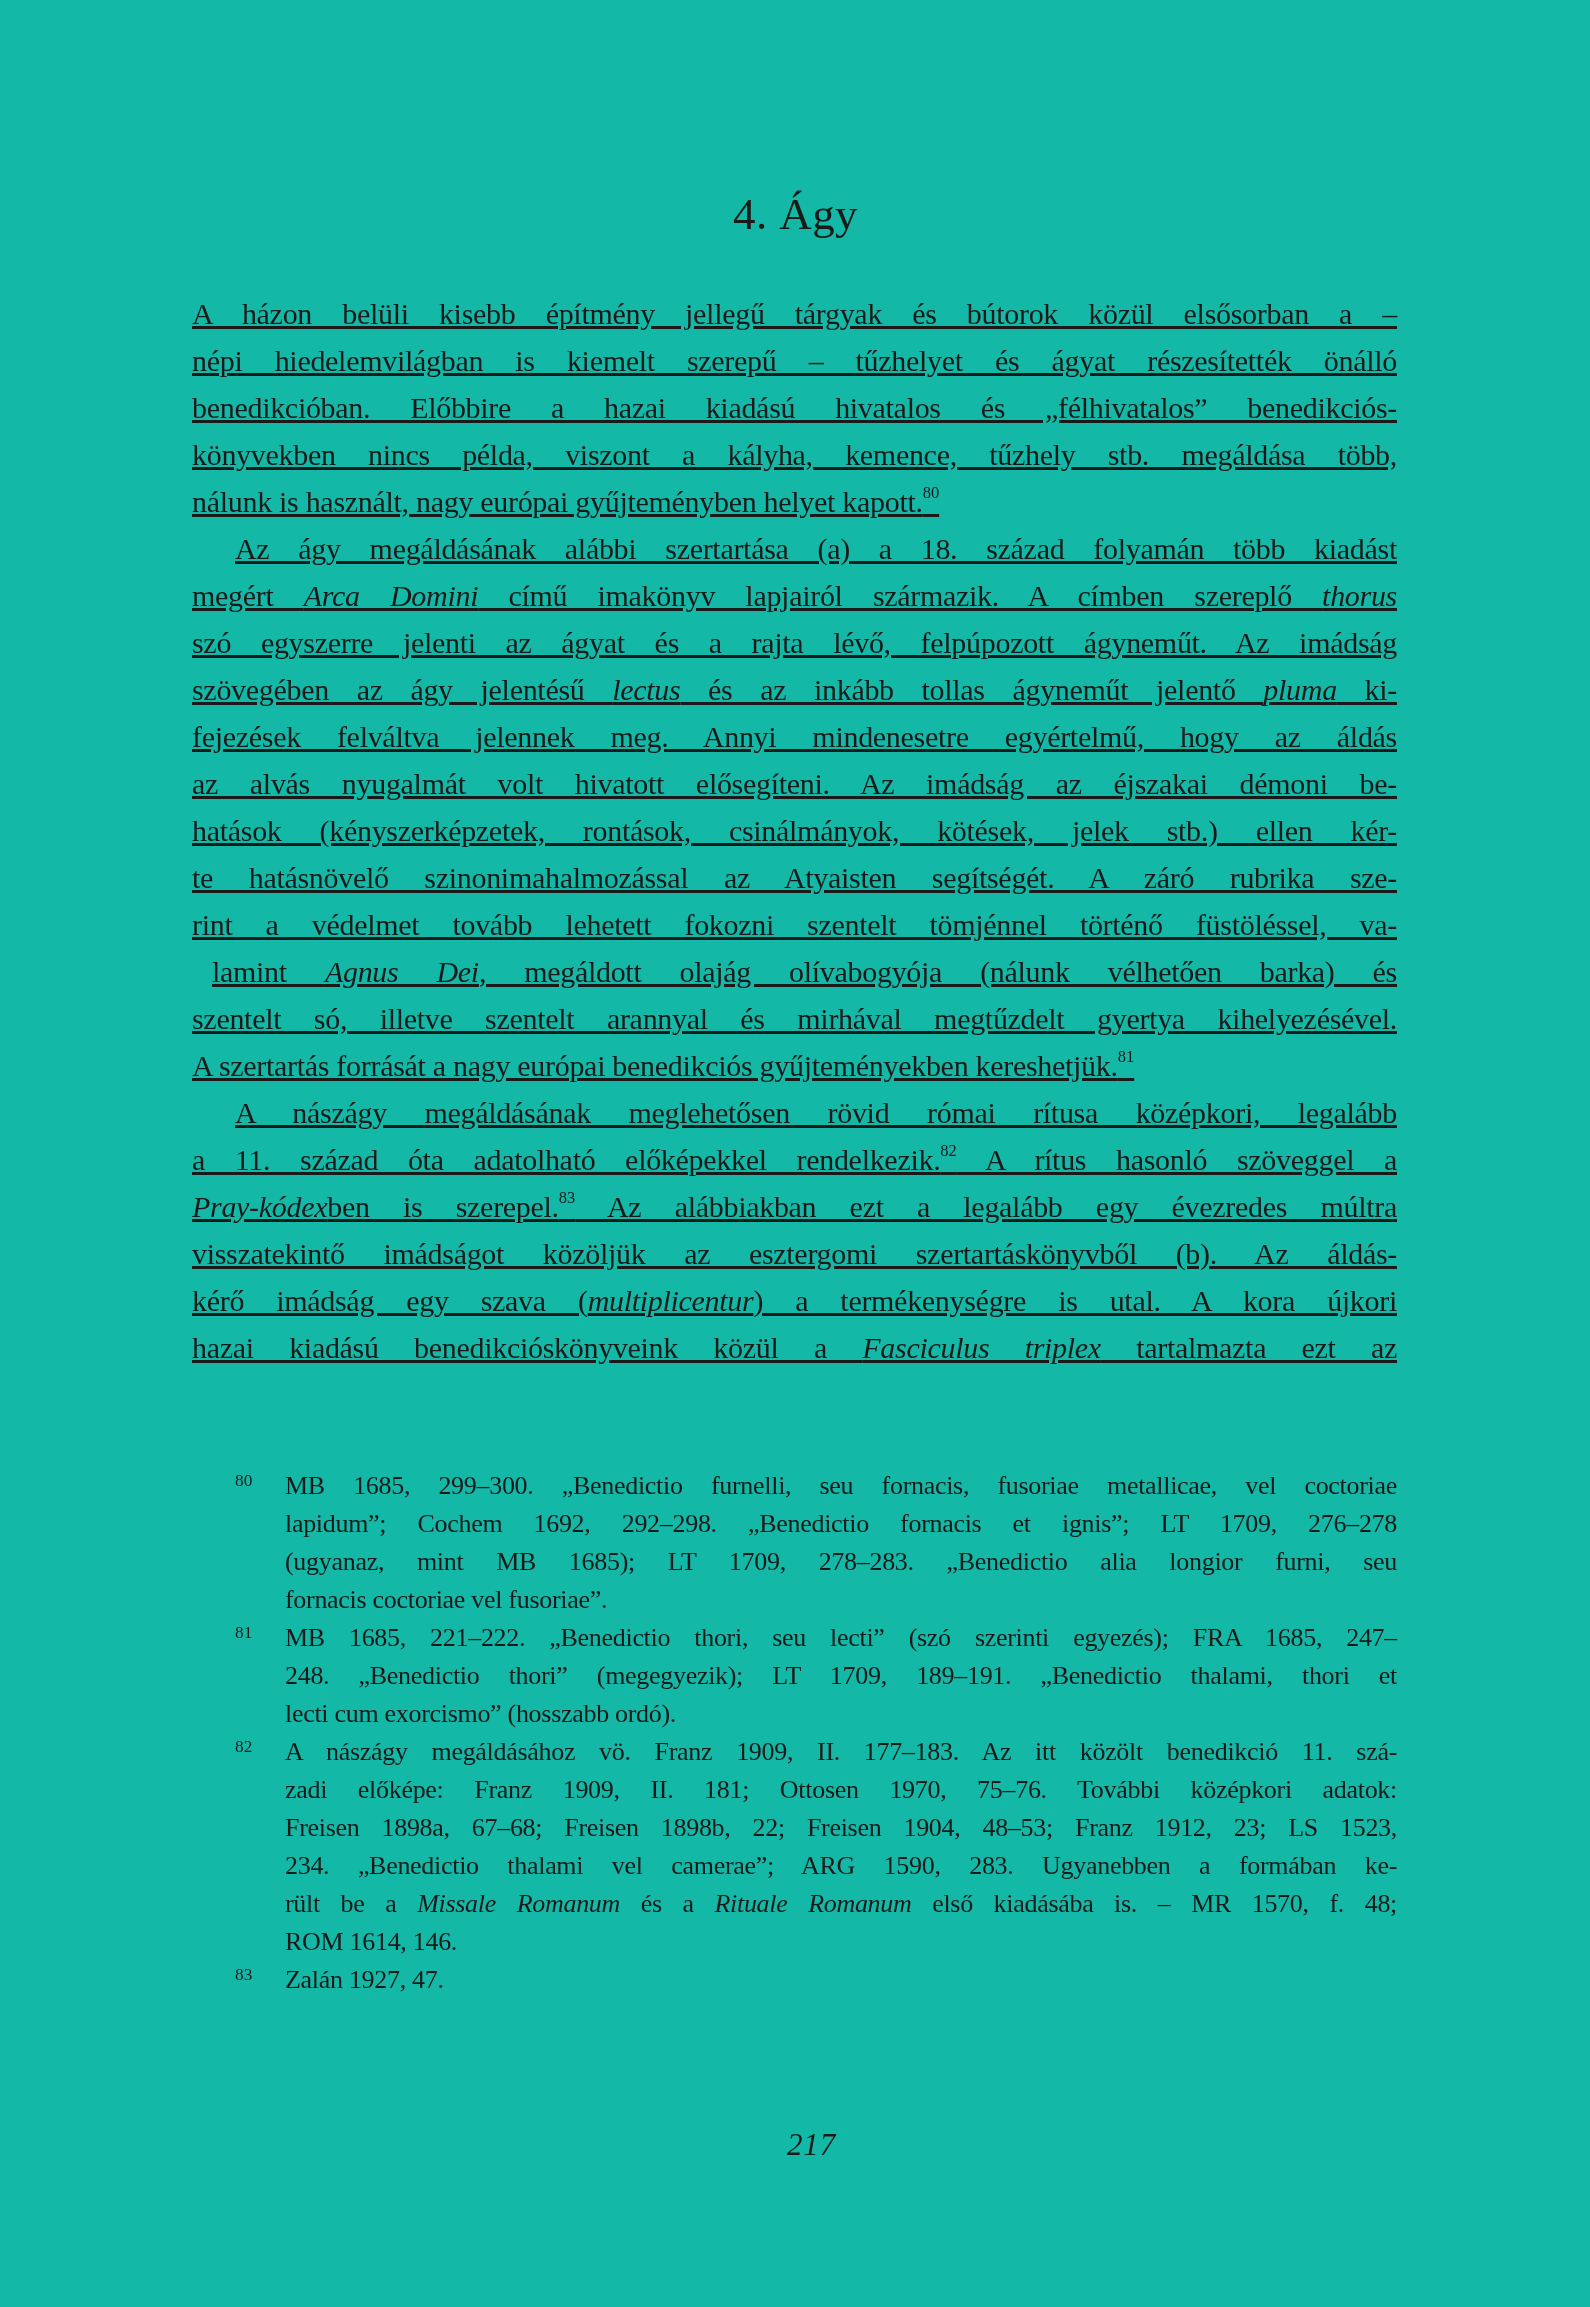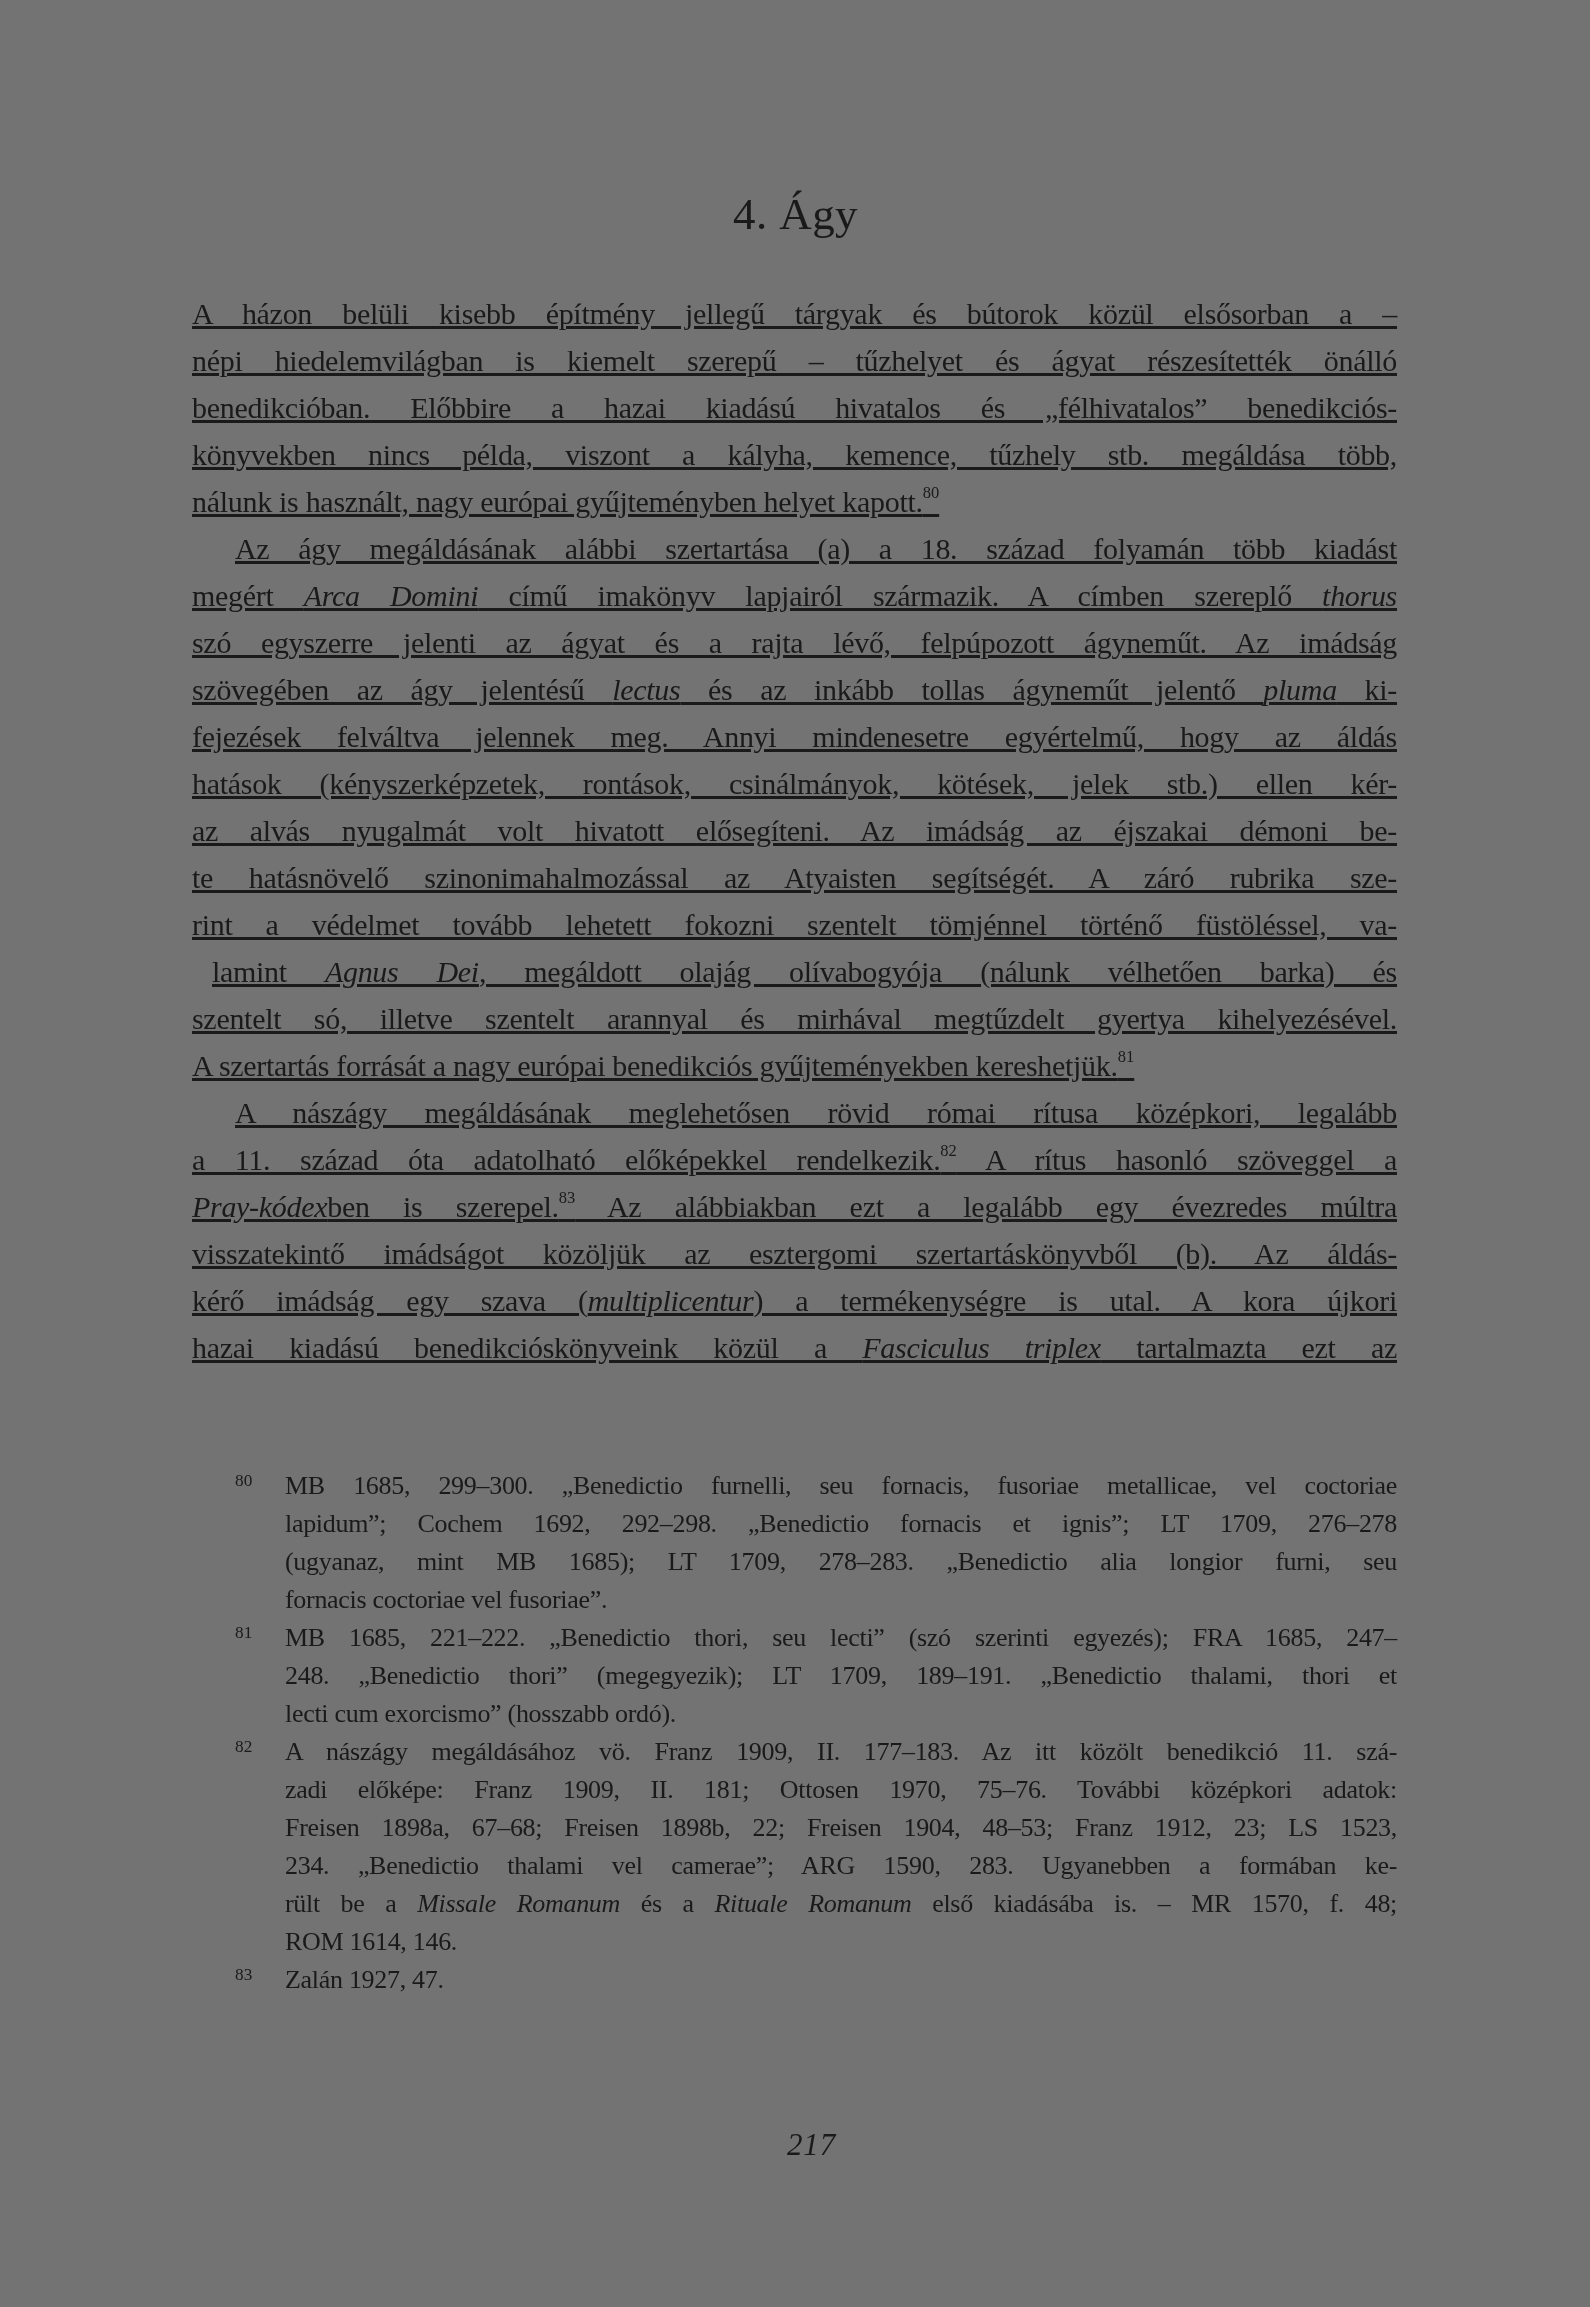--- a/index.html
+++ b/index.html
@@ -13,21 +13,21 @@
     position: relative;
     overflow: hidden;
     color: #1a1a1a;
     font-family: "Liberation Serif", "DejaVu Serif", serif;
   }
   .page {
     position: absolute;
     left: 0; top: 0;
     width: 1591px;
     height: 2307px;
-    background: #737373;
+    background: #14b8a6;
   }
   .chapter-title {
     position: absolute;
     left: 0;
     width: 1591px;
     top: 188px;
     text-align: center;
     font-size: 45px;
     line-height: 52px;
     letter-spacing: 0.4px;
@@ -119,22 +119,22 @@
         <div class="line"><span>benedikcióban. Előbbire a hazai kiadású hivatalos és „félhivatalos” benedikciós-</span></div>
         <div class="line"><span>könyvekben nincs példa, viszont a kályha, kemence, tűzhely stb. megáldása több,</span></div>
         <div class="line last"><span>nálunk is használt, nagy európai gyűjteményben helyet kapott.</span><sup>80</sup></div>
       </div>
       <div>
         <div class="line indent"><span>Az ágy megáldásának alábbi szertartása (a) a 18. század folyamán több kiadást</span></div>
         <div class="line"><span>megért </span><span class="it">Arca Domini</span><span> című imakönyv lapjairól származik. A címben szereplő </span><span class="it">thorus</span></div>
         <div class="line"><span>szó egyszerre jelenti az ágyat és a rajta lévő, felpúpozott ágyneműt. Az imádság</span></div>
         <div class="line" style="letter-spacing: -0.3px;"><span>szövegében az ágy jelentésű </span><span class="it">lectus</span><span> és az inkább tollas ágyneműt jelentő </span><span class="it">pluma</span><span> ki-</span></div>
         <div class="line"><span>fejezések felváltva jelennek meg. Annyi mindenesetre egyértelmű, hogy az áldás</span></div>
+        <div class="line"><span>az alvás nyugalmát volt hivatott elősegíteni. Az imádság az éjszakai démoni be-</span></div>
         <div class="line"><span>hatások (kényszerképzetek, rontások, csinálmányok, kötések, jelek stb.) ellen kér-</span></div>
-        <div class="line"><span>az alvás nyugalmát volt hivatott elősegíteni. Az imádság az éjszakai démoni be-</span></div>
         <div class="line"><span>te hatásnövelő szinonimahalmozással az Atyaisten segítségét. A záró rubrika sze-</span></div>
         <div class="line"><span>rint a védelmet tovább lehetett fokozni szentelt tömjénnel történő füstöléssel, va-</span></div>
         <div class="line" style="letter-spacing: -0.3px; margin-left: 20px;"><span>lamint </span><span class="it">Agnus Dei</span><span>, megáldott olajág olívabogyója (nálunk vélhetően barka) és</span></div>
         <div class="line"><span>szentelt só, illetve szentelt arannyal és mirhával megtűzdelt gyertya kihelyezésével.</span></div>
         <div class="line last"><span>A szertartás forrását a nagy európai benedikciós gyűjteményekben kereshetjük.</span><sup>81</sup></div>
       </div>
       <div>
         <div class="line indent"><span>A nászágy megáldásának meglehetősen rövid római rítusa középkori, legalább</span></div>
         <div class="line"><span>a 11. század óta adatolható előképekkel rendelkezik.</span><sup>82</sup><span> A rítus hasonló szöveggel a</span></div>
         <div class="line" style="letter-spacing: -0.3px;"><span class="it">Pray-kódex</span><span>ben is szerepel.</span><sup>83</sup><span> Az alábbiakban ezt a legalább egy évezredes múltra</span></div>

